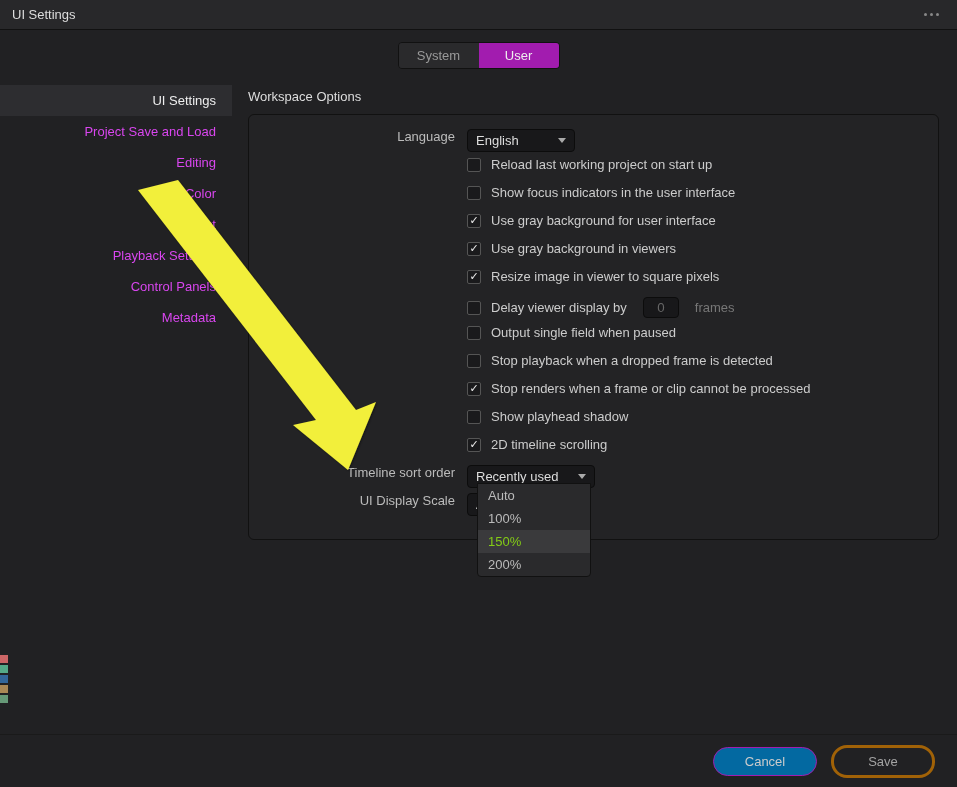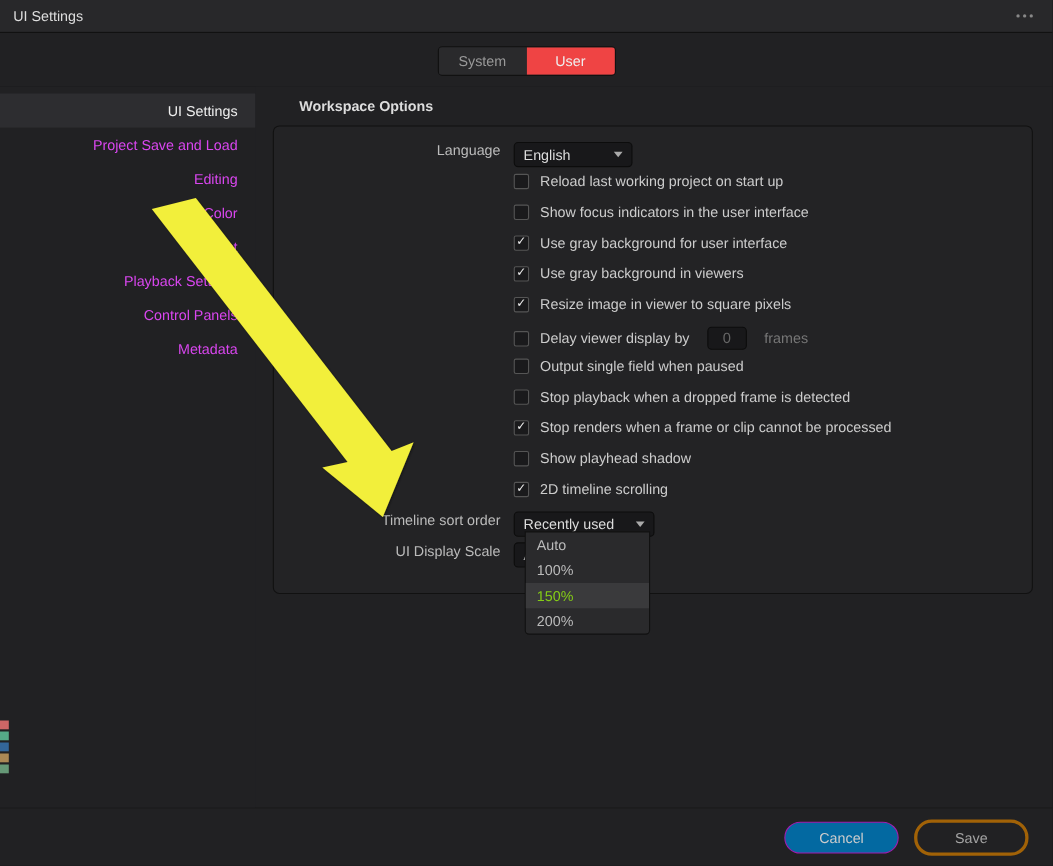--- a/index.html
+++ b/index.html
@@ -48,21 +48,21 @@
   }
   .seg-item {
     width: 80px;
     text-align: center;
     padding: 5px 0;
     background: #2a2a2c;
     color: #999;
     cursor: pointer;
   }
   .seg-item.active {
-    background: #ef4444;
+    background: #a21caf;
     color: #eee;
   }
   .content {
     display: flex;
     height: calc(100% - 30px - 50px - 52px);
     background: #212123;
   }
   .sidebar {
     width: 232px;
     background: #212123;
@@ -77,23 +77,22 @@
   .side-item.active {
     background: #2d2d30;
     color: #eee;
   }
   .main {
     flex: 1;
     padding: 8px 18px 12px 16px;
   }
   .section-title {
     color: #ddd;
-    font-weight: 700;
+    font-weight: 400;
     padding: 2px 0 10px 0;
-    margin-left: 24px;
   }
   .panel {
     border: 1px solid #111;
     border-radius: 6px;
     padding: 14px 18px 18px 18px;
     background: #232325;
   }
   .row {
     display: flex;
     align-items: flex-start;

